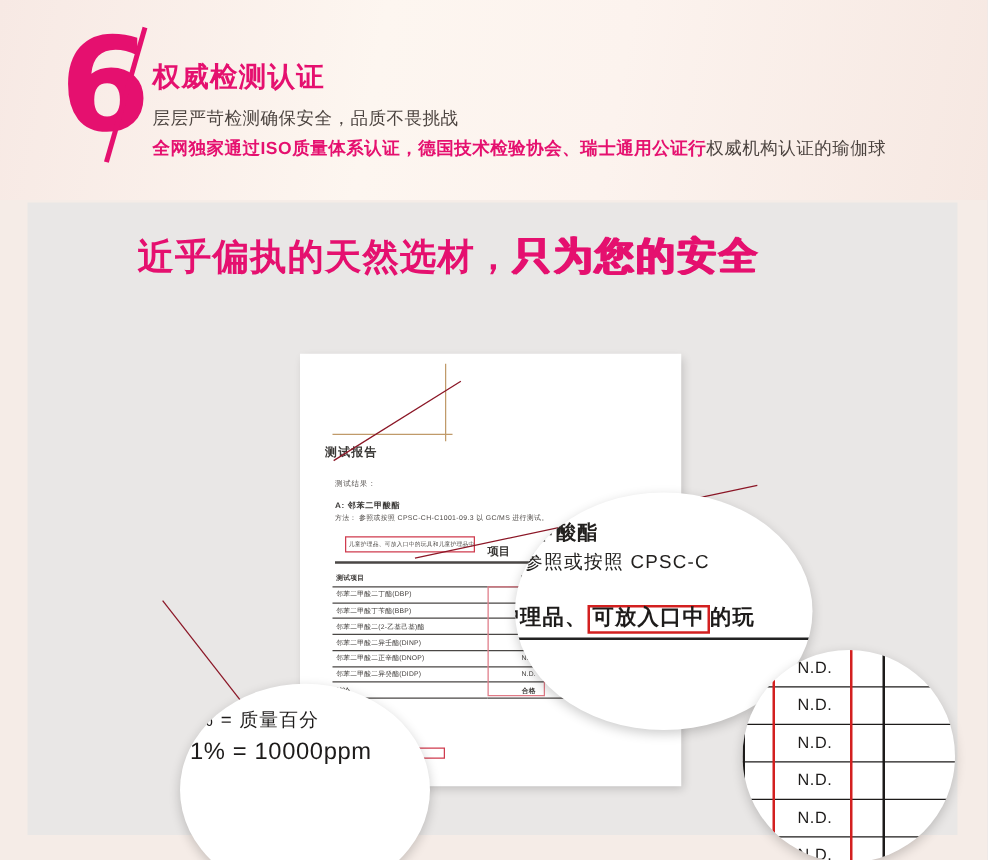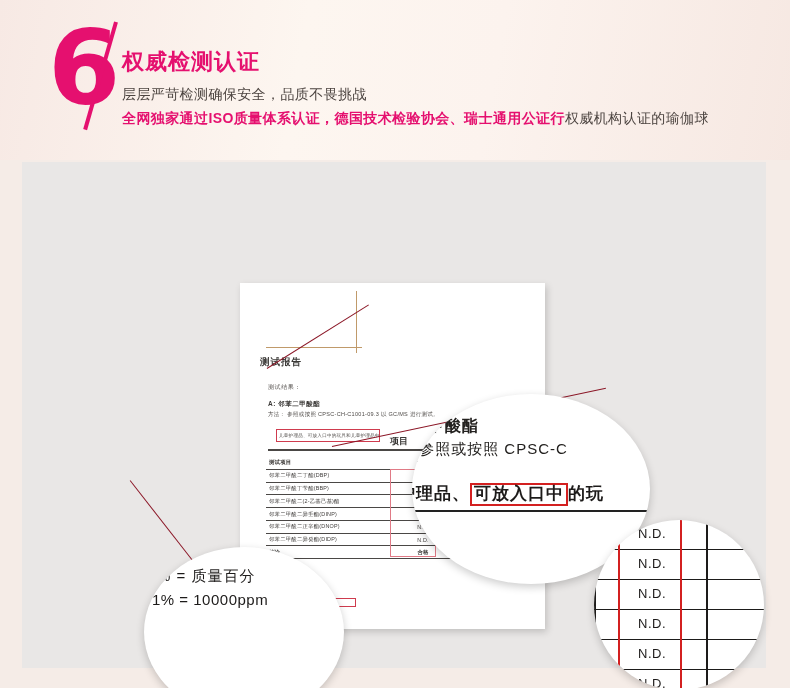--- a/index.html
+++ b/index.html
@@ -143,21 +143,21 @@
   #mag-top .underline {
     position: absolute; left: -20px; top: 116px; width: 260px; height: 2px; background: #222;
   }
 
   #mag-left .l1 {
     position: absolute; left: 13px; top: 20px;
     font-size: 15px; color: #1d1b1a; letter-spacing: 1px; white-space: nowrap;
   }
   #mag-left .l2 {
     position: absolute; left: 8px; top: 44px;
-    font-size: 15px; color: #1d1b1a; letter-spacing: .5px; white-space: nowrap;
+    font-size: 19px; color: #1d1b1a; letter-spacing: .5px; white-space: nowrap;
   }
   #mag-left .l3 {
     position: absolute; left: 2px; top: 69px;
     font-size: 15px; color: #1d1b1a; letter-spacing: .5px; white-space: nowrap;
   }
   #mag-left .l3 .boxed { border: 2px solid #d32020; padding: 0 3px; }
   #mag-left .l4 {
     position: absolute; left: 2px; top: 96px;
     font-size: 15px; color: #1d1b1a; letter-spacing: .5px; white-space: nowrap;
   }
@@ -189,20 +189,23 @@
   <div id="slash"></div>
   <div id="banner-title">权威检测认证</div>
   <div id="banner-sub1">层层严苛检测确保安全，品质不畏挑战</div>
   <div id="banner-sub2">
     <span class="hl">全网独家通过ISO质量体系认证，德国技术检验协会、瑞士通用公证行</span><span>权威机构认证的瑜伽球</span>
   </div>
 </div>
 
 <div id="panel">
 
+  <div id="headline">
+    <span>近乎偏执的天然选材，</span><span class="strong">只为您的安全</span>
+  </div>
 
   <div id="sheet">
     <div id="doc-crosshair-v"></div>
     <div id="doc-crosshair-h"></div>
     <div id="doc-report-title">测试报告</div>
     <div id="doc-line-a">测试结果：</div>
     <div id="doc-line-b">A: 邻苯二甲酸酯</div>
     <div id="doc-line-c">方法： 参照或按照 CPSC-CH-C1001-09.3 以 GC/MS 进行测试。</div>
     <div id="doc-redbox-1">儿童护理品、可放入口中的玩具和儿童护理品中含量</div>
     <div id="doc-item-label">项目</div>

